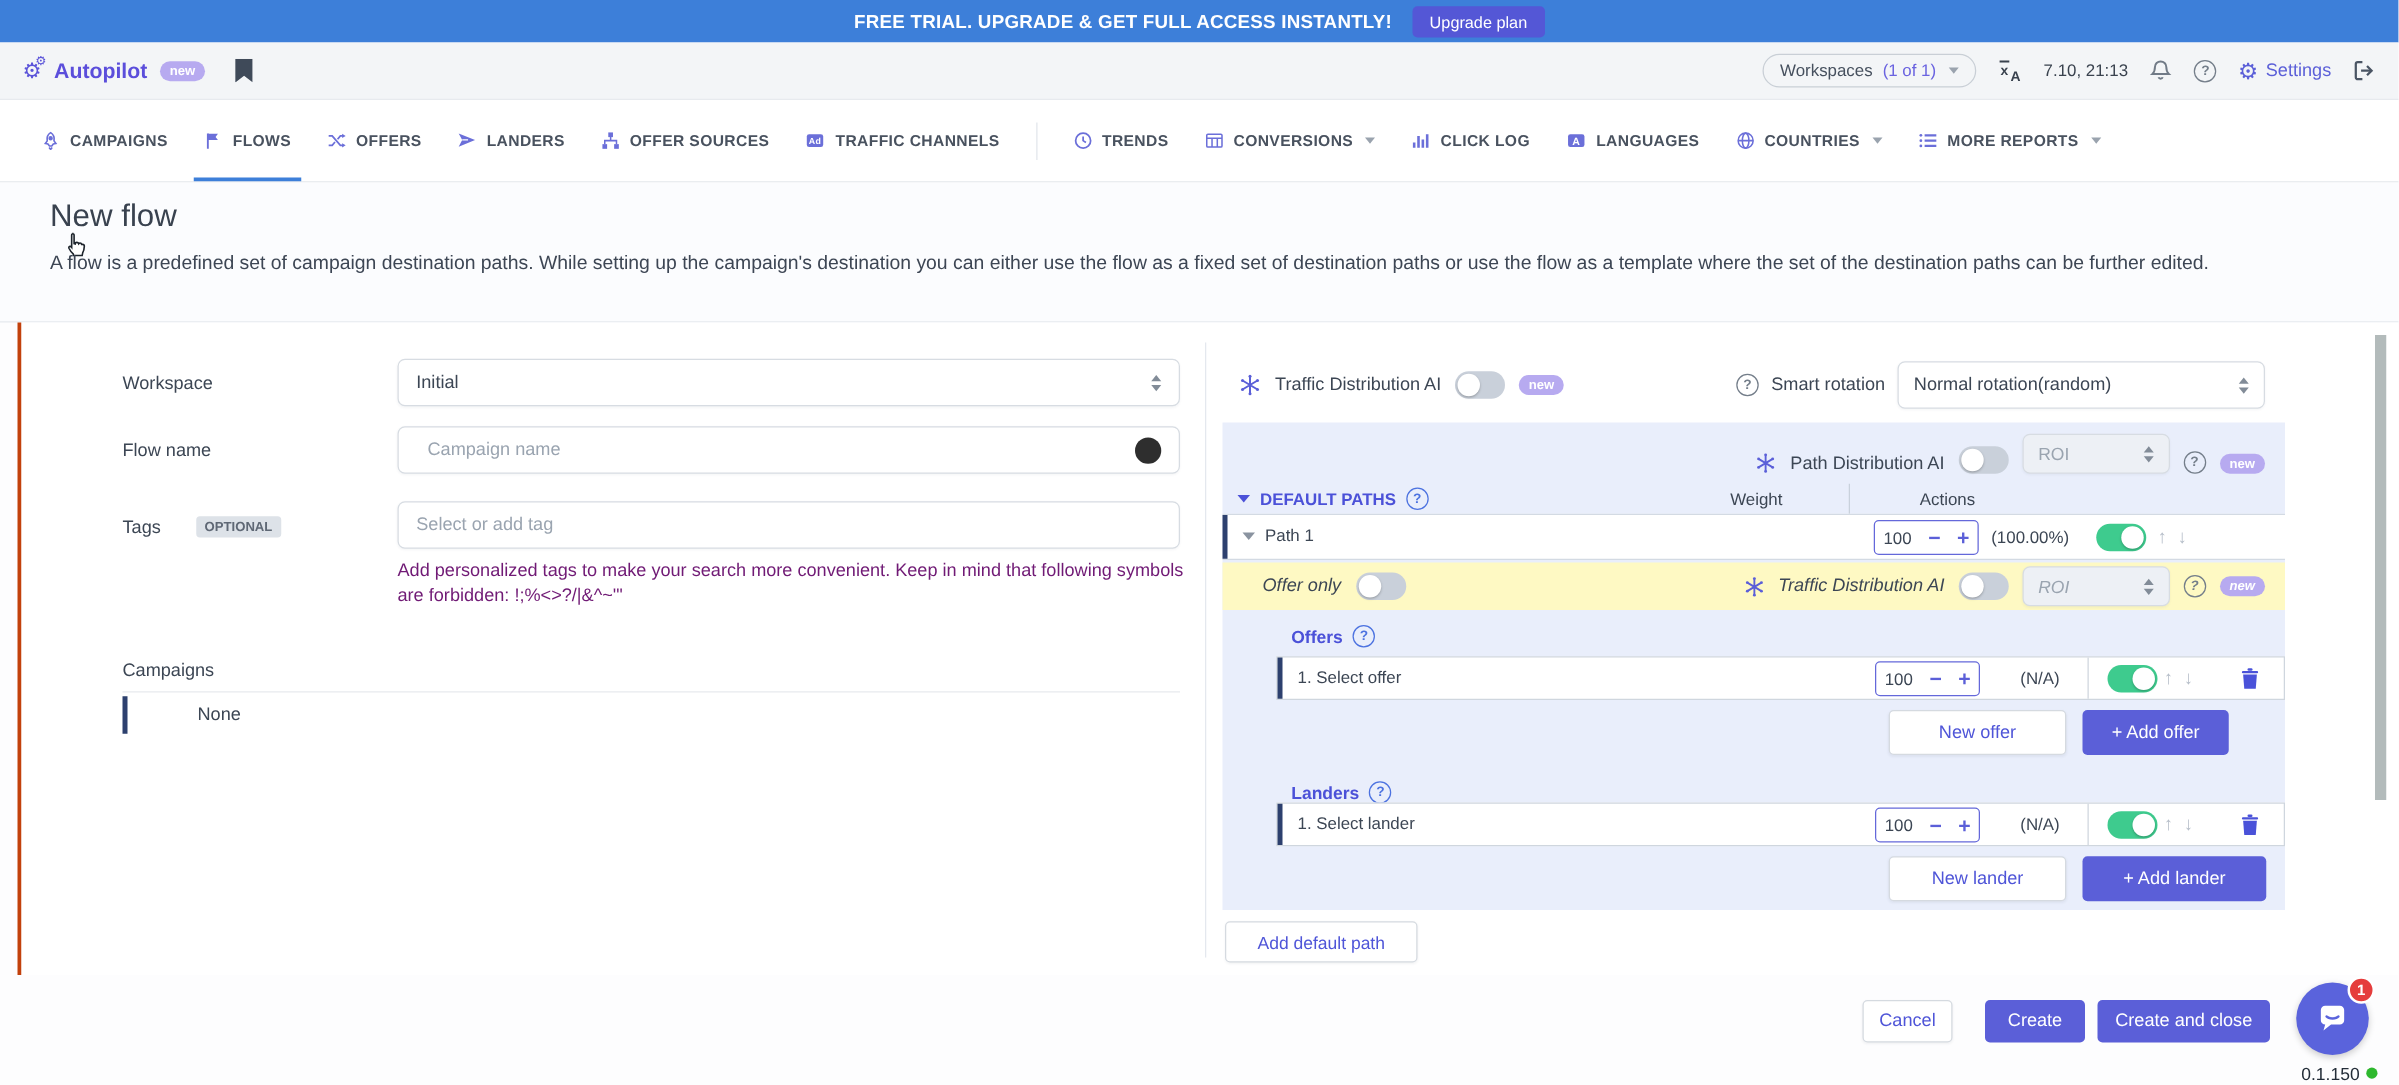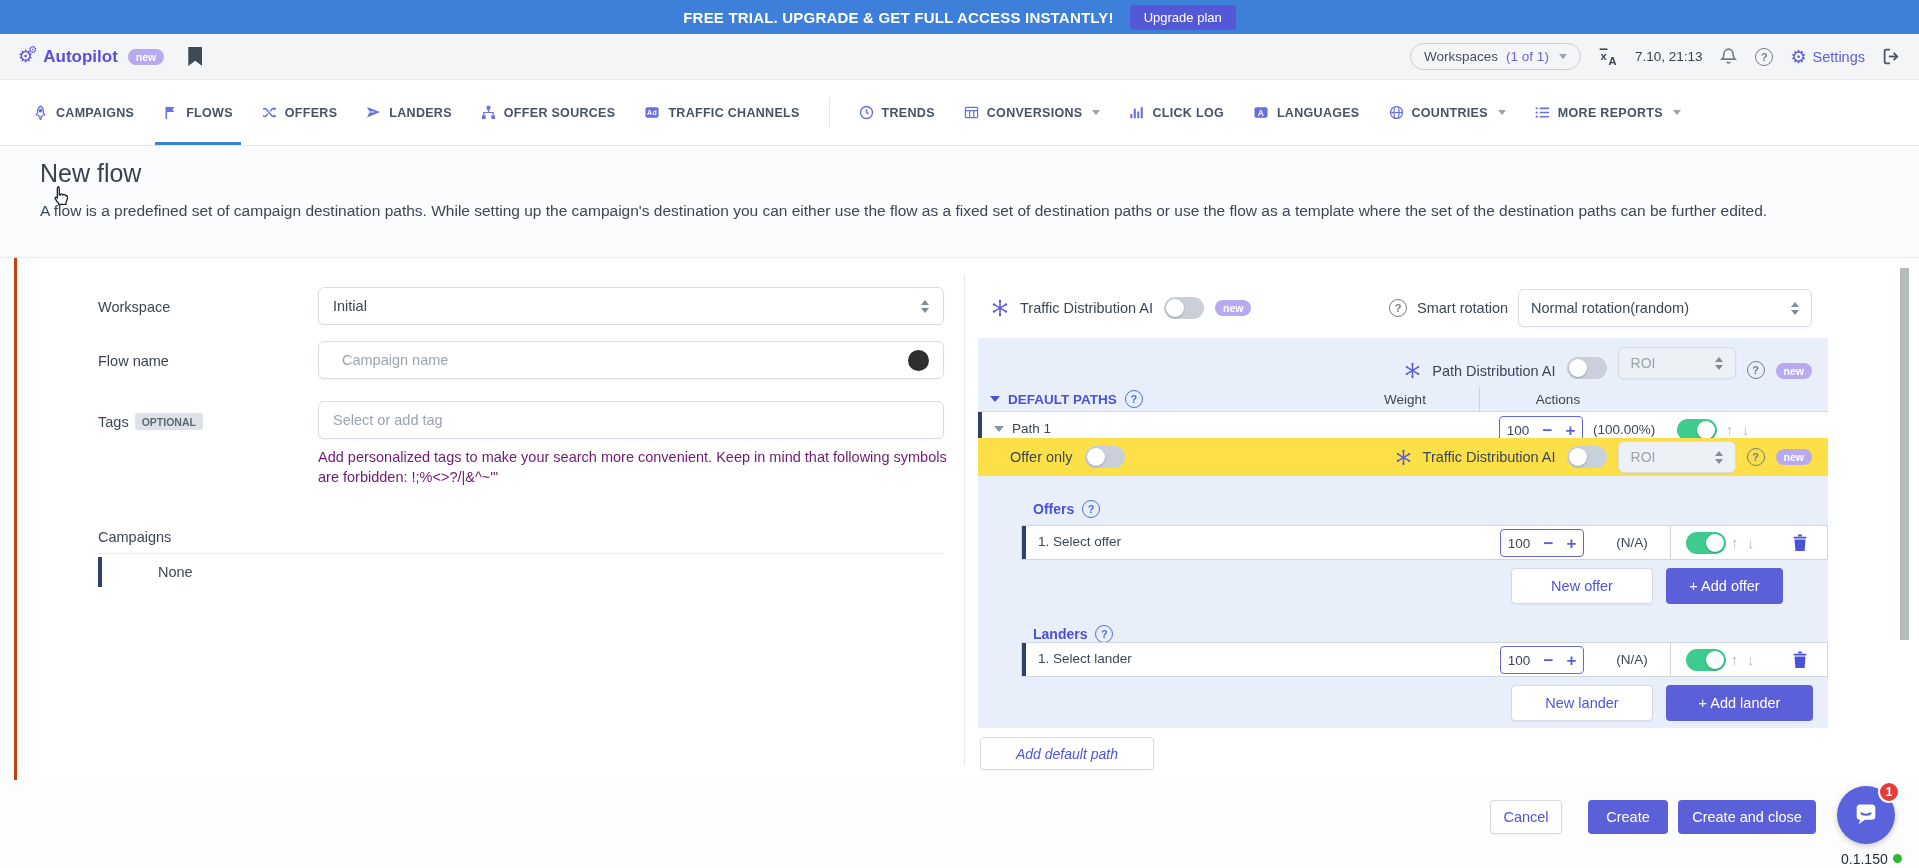--- a/index.html
+++ b/index.html
@@ -61,21 +61,21 @@
   .f-label { position:absolute; font-size:14.5px; color:#3c4654; }
   .inputbox { position:absolute; left:301px; width:626px; height:38px; background:#fff; border:1px solid #d7dce2;
               border-radius:6px; box-shadow:0 1px 2px rgba(40,50,70,.05); display:flex; align-items:center;
               padding:0 14px; font-size:14.5px; color:#3c4654; }
   .inputbox input { border:none; outline:none; flex:1; font-size:14.5px; font-family:inherit; color:#3c4654; background:transparent; }
   .inputbox input::placeholder { color:#9aa4b0; }
   .udc { display:flex; flex-direction:column; gap:3px; margin-left:auto; }
   .udc .u { width:0;height:0;border-left:4px solid transparent;border-right:4px solid transparent;border-bottom:5px solid #828c98; }
   .udc .d { width:0;height:0;border-left:4px solid transparent;border-right:4px solid transparent;border-top:5px solid #828c98; }
   .color-dot { width:21px; height:21px; border-radius:50%; background:#2e2e2e; cursor:pointer; flex:none; }
-  .opt-badge { background:#dde2e8; color:#5f6875; font-size:10.5px; font-weight:bold; padding:2.5px 7px; border-radius:3px; margin-left:6px; }
+  .opt-badge { background:#dde2e8; color:#5f6875; font-size:10.5px; font-weight:bold; padding:2.5px 7px; border-radius:3px; margin-left:28px; }
   .tags-help { position:absolute; left:301px; top:189px; width:646px; font-size:14.5px; color:#701a75; line-height:20px; }
   .camp-line { position:absolute; left:81px; top:295px; width:846px; height:1px; background:#e7eaee; }
   .none-bar { position:absolute; left:81px; top:299px; width:4px; height:30px; background:#2d406e; }
 
   
   .tda-row { position:absolute; left:974px; top:31px; height:38px; display:flex; align-items:center; gap:11px; }
   .p-label { font-size:14.5px; color:#3c4654; }
   .toggle { width:40px; height:22px; border-radius:11px; background:#c9d0da; position:relative; cursor:pointer; flex:none; }
   .toggle .knob { position:absolute; top:2px; left:2px; width:18px; height:18px; background:#fff; border-radius:50%;
                   box-shadow:0 1px 2px rgba(0,0,0,.25); }
@@ -102,33 +102,33 @@
   .path-row { position:absolute; top:73px; left:0; right:0; height:37px; background:#fff;
               border-top:1px solid #d3dae3; border-bottom:1px solid #d3dae3; }
   .navy-bar { position:absolute; left:0; top:0; bottom:0; width:4px; background:#2d406e; }
   .row-name { position:absolute; left:16px; top:9px; display:flex; align-items:center; gap:8px; font-size:13.5px; color:#3c4654; }
   .stepper { position:absolute; width:84px; height:28px; border:1px solid #6468da; border-radius:4px; background:#fff;
              display:flex; align-items:center; }
   .stepper .num { width:36px; text-align:center; font-size:13.5px; color:#3c4654; }
   .stepper .op { width:23px; text-align:center; color:#5b5fd8; font-size:17px; font-weight:bold; cursor:pointer; line-height:1; }
   .pct { position:absolute; font-size:13.5px; color:#3c4654; }
   .arrow { font-size:15px; color:#b6bec9; cursor:pointer; }
-  .offeronly-row { position:absolute; top:100px; left:0; right:0; height:38px; background:#fde047; }
+  .offeronly-row { position:absolute; top:112px; left:0; right:0; height:38px; background:#fef9c3;font-style:italic; }
   .oo-left { position:absolute; left:32px; top:8px; display:flex; align-items:center; gap:12px; }
   .oo-right { position:absolute; right:16px; top:3px; height:32px; display:flex; align-items:center; gap:11px; }
 
   .sec-head { position:absolute; left:55px; display:flex; align-items:center; gap:8px; font-size:14px; }
   .sub-row { position:absolute; left:43px; right:0; height:35px; background:#fff; border:1px solid #cfd6de; }
   .sub-vline { position:absolute; left:648px; top:0; bottom:0; width:1px; background:#cfd6de; }
   .trash { position:absolute; left:770px; top:8px; cursor:pointer; }
   .btn-white { background:#fff; border:1px solid #d5dae0; border-radius:4px; color:#4f55d8; font-size:14.5px;
                font-family:inherit; cursor:pointer; box-shadow:0 1px 2px rgba(40,50,70,.06); }
   .btn-ind { background:#5b5fd8; border:none; border-radius:4px; color:#fff; font-size:14.5px; font-family:inherit; cursor:pointer; }
   .row-btns { position:absolute; height:36px; }
-  .add-default { position:absolute; left:963px; top:479px; width:174px; height:33px; font-size:14px;font-style:italic; }
+  .add-default { position:absolute; left:963px; top:479px; width:154px; height:33px; font-size:14px; }
 
   
   .footer-btn { position:absolute; top:800px; height:34px; }
   .chat { position:absolute; left:1837px; top:786px; width:58px; height:58px; border-radius:50%; background:#5a63dc;
           display:flex; align-items:center; justify-content:center; cursor:pointer; box-shadow:0 2px 6px rgba(0,0,0,.2); }
   .chat-badge { position:absolute; left:1878px; top:781px; width:22px; height:22px; border-radius:50%; background:#e53d3d;
                 border:2px solid #fff; color:#fff; font-size:12px; font-weight:bold; display:flex; align-items:center; justify-content:center; }
   .version { position:absolute; left:1841px; top:851px; font-size:14px; color:#242d38; }
   .vdot { position:absolute; left:1893px; top:854px; width:9px; height:9px; border-radius:50%; background:#2eb82e; }
   .scroll-thumb { position:absolute; left:1900px; top:268px; width:9px; height:372px; background:#b3bbbb; cursor:pointer; }

